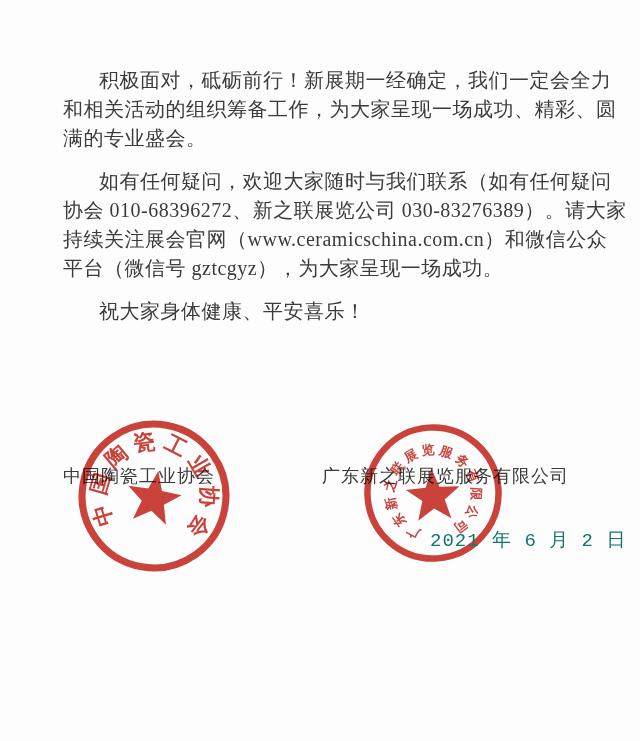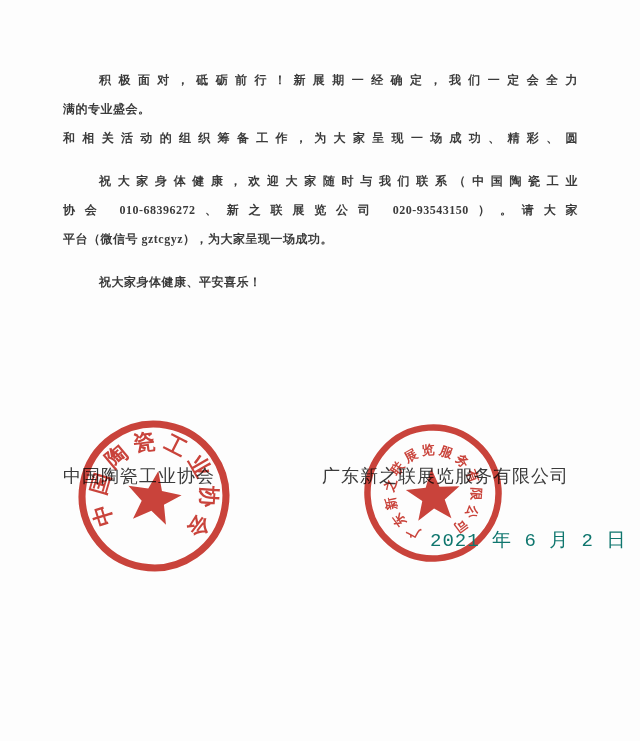--- a/index.html
+++ b/index.html
@@ -14,27 +14,26 @@
   }
   .body-text {
     position: absolute;
     left: 63px;
     top: 66px;
     width: 515px;
   }
   .para { margin: 0 0 14px 0; }
   .line {
     display: block;
-    font-size: 12px;
+    font-size: 20px;
     line-height: 29px;
     letter-spacing: 0.5px;
     text-align: justify;
     text-align-last: justify;
     white-space: nowrap;
-    font-weight: bold;
   }
   .line.first { text-indent: 36px; }
   .line.last  { text-align-last: left; white-space: normal; }
   .org {
     position: absolute;
     font-size: 18px;
     letter-spacing: 1px;
     color: #3b3b3b;
     white-space: nowrap;
   }
@@ -64,27 +63,28 @@
 </style>
 </head>
 <body>
 
 <div class="page">
 
   <div class="body-text">
 
     <p class="para">
       <span class="line first">积极面对，砥砺前行！新展期一经确定，我们一定会全力</span>
+      <span class="line">和相关活动的组织筹备工作，为大家呈现一场成功、精彩、圆</span>
       <span class="line last">满的专业盛会。</span>
-      <span class="line">和相关活动的组织筹备工作，为大家呈现一场成功、精彩、圆</span>
     </p>
 
     <p class="para">
-      <span class="line first">祝大家身体健康，欢迎大家随时与我们联系（中国陶瓷工业</span>
-      <span class="line">协会 010-68396272、新之联展览公司 020-93543150）。请大家</span>
+      <span class="line first">如有任何疑问，欢迎大家随时与我们联系（如有任何疑问</span>
+      <span class="line">协会 010-68396272、新之联展览公司 030-83276389）。请大家</span>
+      <span class="line">持续关注展会官网（www.ceramicschina.com.cn）和微信公众</span>
       <span class="line last">平台（微信号 gztcgyz），为大家呈现一场成功。</span>
     </p>
 
     <p class="para">
       <span class="line first last">祝大家身体健康、平安喜乐！</span>
     </p>
 
   </div>
 
   <span class="org org-left">中国陶瓷工业协会</span>

